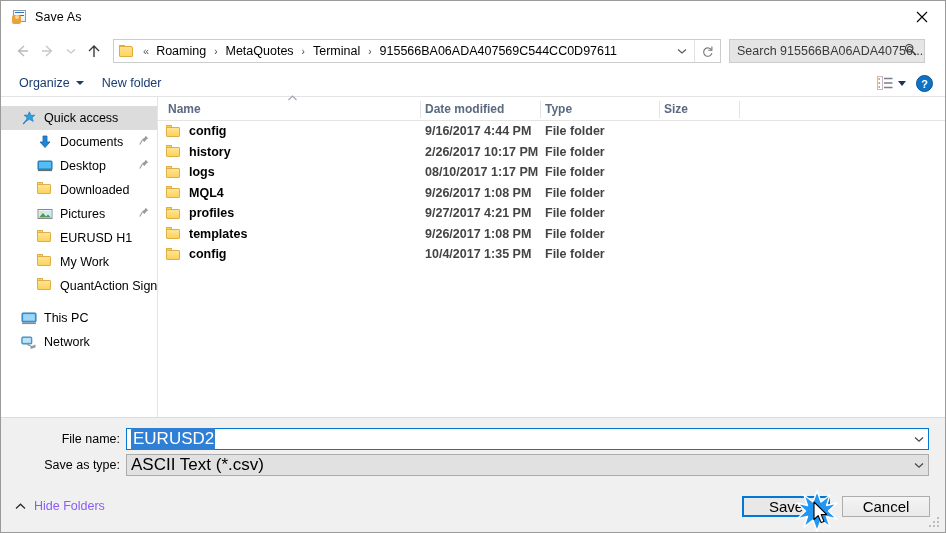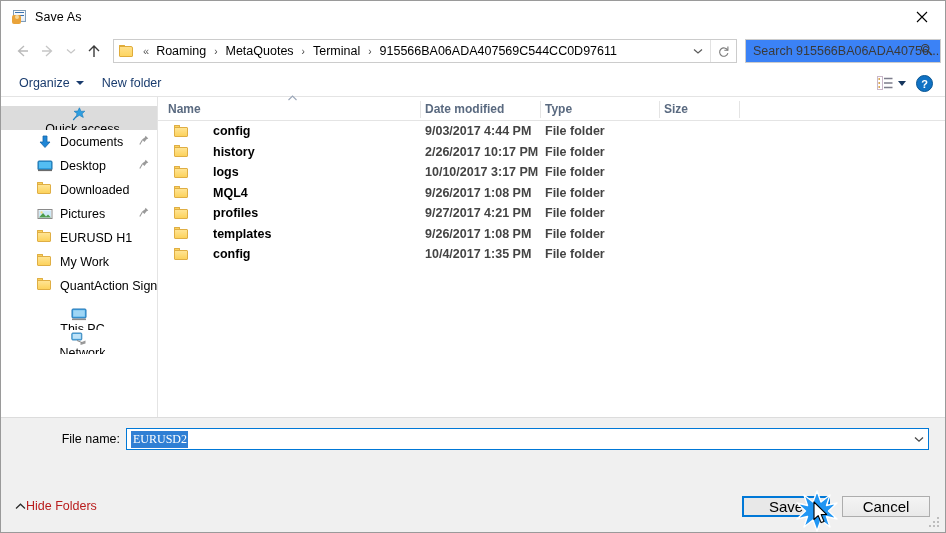--- a/index.html
+++ b/index.html
@@ -91,22 +91,22 @@
   .addr-drop {
     position:absolute; right:27px; top:0; height:22px; width:22px;
     display:flex; align-items:center; justify-content:center; cursor:pointer;
   }
   .addr-refresh {
     position:absolute; right:0; top:0; height:22px; width:26px;
     display:flex; align-items:center; justify-content:center; cursor:pointer;
     border-left:1px solid #e2e2e2;
   }
   .searchbox {
-    width:196px; height:24px; margin-left:8px; margin-right:4px; flex:none;
-    border:1px solid #cccccc; background:#3b82f6;
+    width:196px; height:24px; margin-left:8px; margin-right:20px; flex:none;
+    border:1px solid #cccccc; background:#e5e5e5;
     display:flex; align-items:center; position:relative;
   }
   .searchbox .stext {
     font-size:12.5px; color:#3a3a3a; margin-left:7px;
     white-space:nowrap; overflow:hidden;
   }
   .searchbox .sicon {
     position:absolute; right:7px; top:50%; transform:translateY(-50%);
   }
 
@@ -141,21 +141,21 @@
     border-right:1px solid #e4e4e4;
     padding-top:9px;
     overflow:hidden;
   }
   .side-item {
     height:24px; display:flex; align-items:center;
     font-size:12.5px; color:#000; cursor:pointer; position:relative;
     white-space:nowrap;
   }
   .side-item.selected { background:#dcdcdc; }
-  .side-item.lvl0 { padding-left:7px;flex-direction:column; }
+  .side-item.lvl0 { padding-left:20px; }
   .side-item.lvl1 { padding-left:36px; }
   .side-item .ic { width:16px; height:16px; flex:none; margin-right:7px; position:relative; }
   .side-item .lbl { overflow:hidden; }
   .side-item .pin { position:absolute; right:8px; top:5px; }
   .side-gap { height:8px; }
 
   
   .fol { position:relative; width:15px; height:13px; }
   .fol .b { position:absolute; left:0; top:2px; width:14px; height:10px;
     background:linear-gradient(#ffe493,#fcd25c); border:1px solid #dfae44; border-radius:1px; }
@@ -176,21 +176,21 @@
   .col-div { position:absolute; top:4px; bottom:2px; width:1px; background:#e4e4e4; }
   .sort-ind {
     position:absolute; top:-3px; left:128px; width:12px; text-align:center;
     color:#9aa6b8; font-size:9px; line-height:9px;
   }
   .rows { position:absolute; left:0; right:0; top:24px; bottom:0; }
   .row {
     height:20.5px; display:flex; align-items:center; position:relative;
     cursor:pointer; font-size:12.5px; color:#000;
   }
-  .row .c-name { position:absolute; left:16px; display:flex; align-items:center; gap:24px;justify-content:space-between; }
+  .row .c-name { position:absolute; left:8px; display:flex; align-items:center; gap:8px;justify-content:space-between; }
   .row .c-date { position:absolute; left:267px; color:#444; }
   .row .c-type { position:absolute; left:387px; color:#444; }
   .row .c-size { position:absolute; left:506px; color:#444; }
 
   
   .form {
     position:absolute; left:0; top:416px; width:944px; height:72px;
     background:#f0f0f0;
     border-top:1px solid #dcdcdc;
   }
@@ -200,36 +200,36 @@
   .form-label {
     width:125px; text-align:right; padding-right:6px;
     font-size:12.5px; color:#000; flex:none;
   }
   .combo {
     position:relative; height:22px; width:803px; flex:none;
     background:#fff; border:1px solid #0078d7;
     display:flex; align-items:center;
   }
   .combo.grey { background:#e1e1e1; border:1px solid #acacac; }
-  .combo .val { font-size:12px; color:#000; margin-left:4px;font-family:Liberation Serif, serif; }
+  .combo .val { font-size:17px; color:#000; margin-left:4px; }
   .combo .val.sel { background:#2f7fd4; color:#fff; padding:1px 1px 1px 2px; }
   .combo .cdrop {
     position:absolute; right:0; top:0; bottom:0; width:19px;
     display:flex; align-items:center; justify-content:center; cursor:pointer;
   }
 
   
   .footer {
     position:absolute; left:0; top:488px; width:944px; height:43px;
     background:#f0f0f0;
   }
   .hide-folders {
     position:absolute; left:14px; top:10px;
-    display:flex; align-items:center; 
-    font-size:12.5px; color:#b91c1c; cursor:pointer;
+    display:flex; align-items:center; gap:8px;
+    font-size:12.5px; color:#8b5cf6; cursor:pointer;
   }
   .btn {
     position:absolute; top:7px; height:21px; width:88px;
     background:linear-gradient(#f4f4f4,#e9e9e9);
     border:1px solid #adadad;
     font-size:15px; color:#000; cursor:pointer;
     display:flex; align-items:center; justify-content:center;
   }
   .btn.save { left:741px; border:2px solid #0078d7; background:#e8e8e8; }
   .btn.cancel { left:841px; }
@@ -488,21 +488,21 @@
 
       <div class="rows">
         <div class="row">
           <span class="c-name">
               <span class="fol">
                 <span class="t"></span>
                 <span class="b"></span>
               </span>
             <span>config</span>
             </span>
-          <span class="c-date">9/03/2017 4:44 PM</span>
+          <span class="c-date">9/16/2017 4:44 PM</span>
           <span class="c-type">File folder</span>
           <span class="c-size"></span>
         </div>
         <div class="row">
           <span class="c-name">
               <span class="fol">
                 <span class="t"></span>
                 <span class="b"></span>
               </span>
             <span>history</span>
@@ -512,21 +512,21 @@
           <span class="c-size"></span>
         </div>
         <div class="row">
           <span class="c-name">
               <span class="fol">
                 <span class="t"></span>
                 <span class="b"></span>
               </span>
             <span>logs</span>
             </span>
-          <span class="c-date">10/10/2017 3:17 PM</span>
+          <span class="c-date">08/10/2017 1:17 PM</span>
           <span class="c-type">File folder</span>
           <span class="c-size"></span>
         </div>
         <div class="row">
           <span class="c-name">
               <span class="fol">
                 <span class="t"></span>
                 <span class="b"></span>
               </span>
             <span>MQL4</span>
@@ -580,20 +580,31 @@
       <div class="form-label">File name:</div>
       <div class="combo">
         <span class="val sel">EURUSD2</span>
         <span class="cdrop">
           <svg width="10" height="7" viewBox="0 0 10 7">
             <path d="M1 1.5 L5 5.2 L9 1.5" stroke="#4a4a4a" stroke-width="1.3" fill="none"></path>
           </svg>
         </span>
       </div>
     </div>
+    <div class="form-row r2">
+      <div class="form-label">Save as type:</div>
+      <div class="combo grey">
+        <span class="val">ASCII Text (*.csv)</span>
+        <span class="cdrop">
+          <svg width="10" height="7" viewBox="0 0 10 7">
+            <path d="M1 1.5 L5 5.2 L9 1.5" stroke="#4a4a4a" stroke-width="1.3" fill="none"></path>
+          </svg>
+        </span>
+      </div>
+    </div>
   </div>
 
   <div class="footer">
     <div class="hide-folders">
       <svg width="11" height="7" viewBox="0 0 11 7">
         <path d="M1 5.5 L5.5 1.2 L10 5.5" stroke="#2b2b2b" stroke-width="1.2" fill="none"></path>
       </svg>
       <span>Hide Folders</span>
     </div>
 

